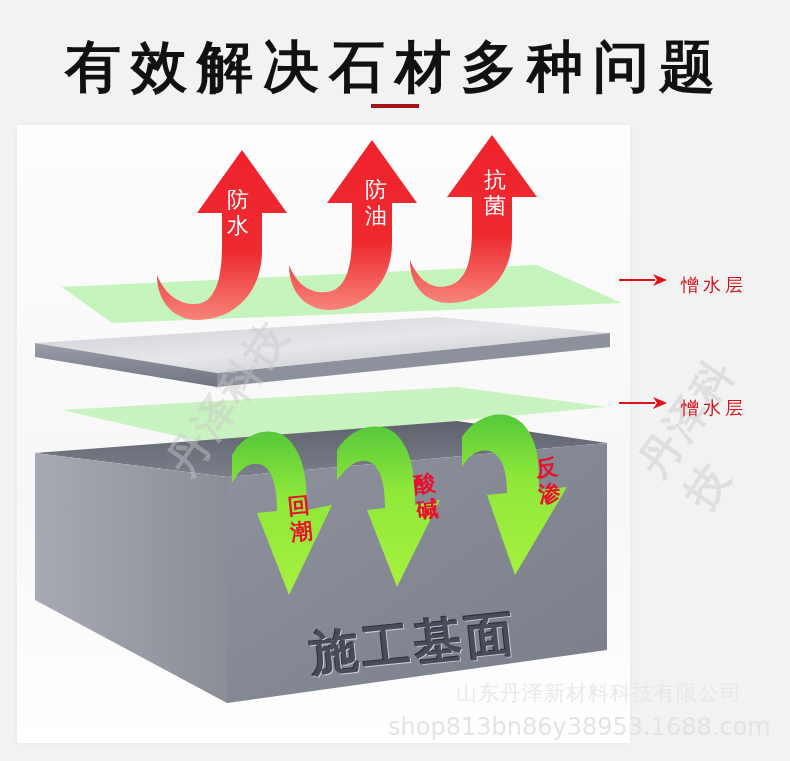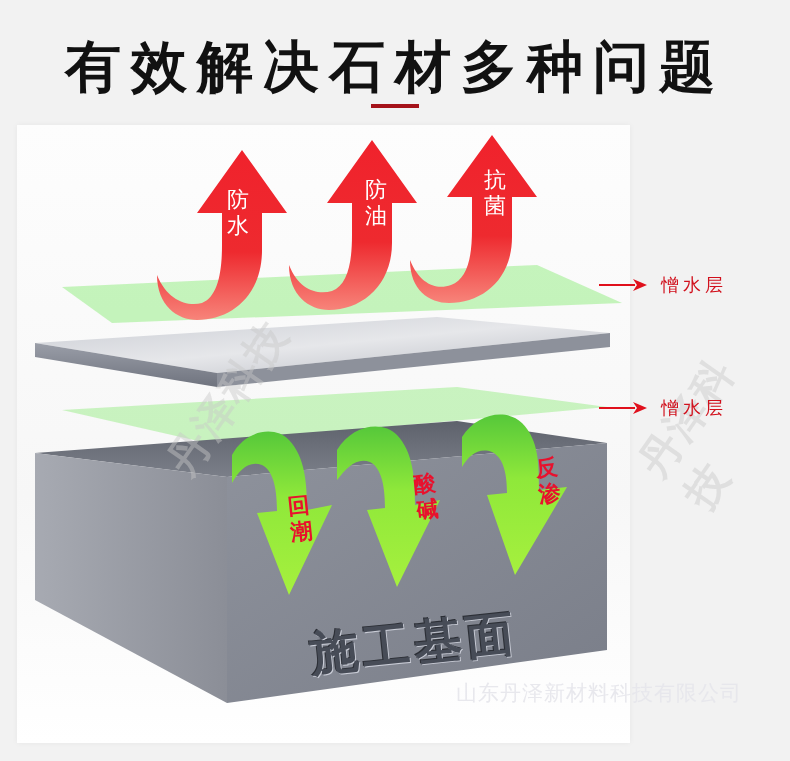--- a/index.html
+++ b/index.html
@@ -7,21 +7,21 @@
   .page { position: relative; width: 790px; height: 761px; background: #f2f2f2; }
 
   .title { position: absolute; top: 30px; left: 0; width: 790px; text-align: center; font-size: 56px; font-weight: bold; color: #111; letter-spacing: 10px; }
   .title-underline { position: absolute; top: 104px; left: 371px; width: 48px; height: 4px; background: #a5131a; }
 
   .illustration { position: absolute; left: 17px; top: 125px; width: 613px; height: 618px; background: linear-gradient(#fdfdfd, #f7f7f7 60%, #fff); box-shadow: 0 0 6px rgba(0,0,0,0.05); }
 
   .arrow-label-up { position: absolute; color: #fff; font-size: 22px; line-height: 26px; width: 26px; text-align: center; }
   .arrow-label-down { position: absolute; color: #e8112d; font-size: 22px; line-height: 26px; width: 26px; text-align: center; font-weight: bold; }
 
-  .legend-row { position: absolute; left: 599px; display: flex; align-items: center; height: 24px; font-family: Liberation Mono, monospace; }
+  .legend-row { position: absolute; left: 619px; display: flex; align-items: flex-start; height: 24px; font-family: Liberation Mono, monospace; }
   .legend-arrow { width: 48px; height: 14px; position: relative; }
   .legend-arrow svg { display: block; }
   .legend-label { margin-left: 14px; color: #d1101c; font-size: 18px; letter-spacing: 4px; }
 
   .base-label { position: absolute; left: 310px; top: 612px; font-size: 48px; font-weight: bold; color: #474c57; letter-spacing: 4px; transform: rotate(-6deg); text-shadow: 1px 1px 0 #c9ccd6, -1px -1px 0 #2c2f36; }
 
   .company { position: absolute; left: 456px; top: 679px; font-size: 21px; color: rgba(230,230,235,0.9); letter-spacing: 1px; }
   .shop { position: absolute; left: 388px; top: 713px; font-size: 24px; color: rgba(225,225,230,0.9); }
 
   .watermark { position: absolute; font-size: 42px; font-weight: bold; color: rgba(200,200,200,0.45); transform: rotate(-55deg); letter-spacing: 2px; }
@@ -148,13 +148,14 @@
     <span class="legend-arrow">
       <svg width="48" height="14" viewBox="0 0 48 14">
           <line x1="0" y1="7" x2="36" y2="7" stroke="#e0101c" stroke-width="2"></line>
           <polygon points="34,1 48,7 34,13 38,7" fill="#e0101c"></polygon>
         </svg>
     </span>
     <span class="legend-label">憎水层</span>
   </div>
 
   <div class="company">山东丹泽新材料科技有限公司</div>
+  <div class="shop">shop813bn86y38953.1688.com</div>
 </div>
 
 </body></html>

